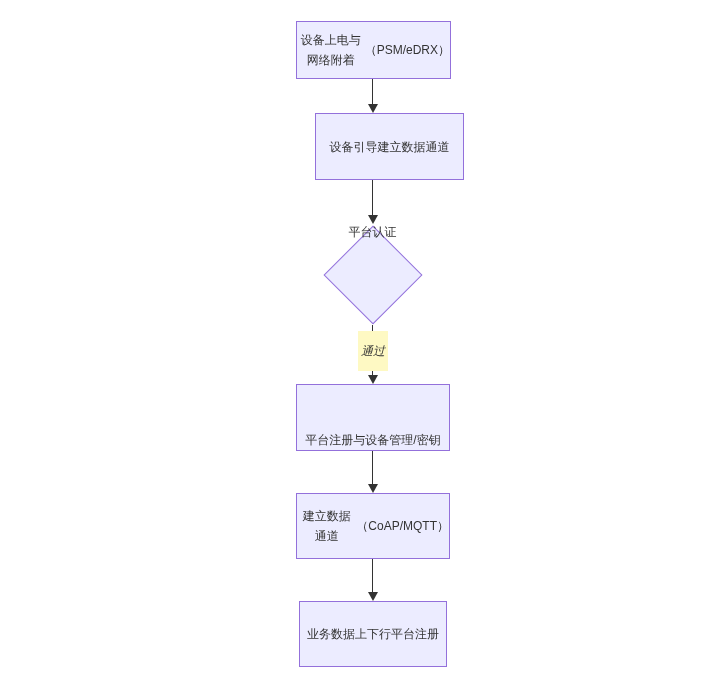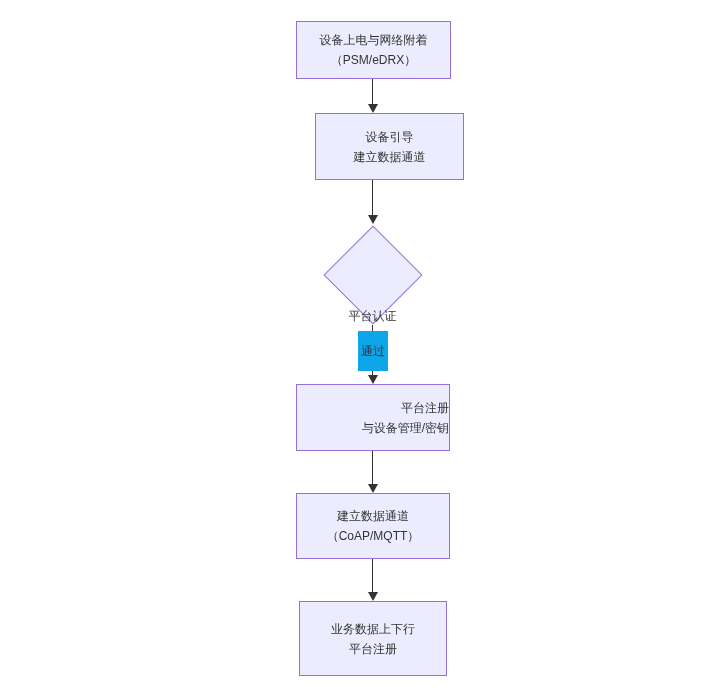--- a/index.html
+++ b/index.html
@@ -14,33 +14,33 @@
     background: #ffffff;
     font-family: "Liberation Sans", "DejaVu Sans", sans-serif;
     overflow: hidden;
   }
   .node {
     position: absolute;
     background: #ECECFF;
     border: 1px solid #9370DB;
     box-sizing: border-box;
     display: flex;
-    flex-direction: column;
+    flex-direction: row;
     justify-content: center;
     align-items: center;
     text-align: center;
     color: #333333;
     font-size: 12px;
     line-height: 20px;
   }
   .diamond-wrap {
     position: absolute;
     display: flex;
     justify-content: center;
-    align-items: flex-end;
+    align-items: flex-start;
     color: #333333;
     font-size: 12px;
   }
   .diamond-shape {
     position: absolute;
     left: 50%;
     top: 50%;
     width: 70px;
     height: 70px;
     transform: translate(-50%, -50%) rotate(45deg);
@@ -61,26 +61,27 @@
     position: absolute;
     width: 0;
     height: 0;
     border-left: 5px solid transparent;
     border-right: 5px solid transparent;
     border-top: 9px solid #333333;
   }
   .edge-label {
     position: absolute;
     transform: translate(-50%, -50%);
-    background: #0ea5e9;
+    background: #fef9c3;
     color: #333333;
     font-size: 12px;
     line-height: 16px;
     padding: 12px 3px;
     z-index: 2;
+    font-style: italic;
   }
   .node-line {
     display: block;
   }
 </style>
 </head>
 <body>
 
 <div class="canvas">
 
@@ -118,18 +119,18 @@
   <div class="arrowhead" style="left:368px; top:484px;"></div>
 
   <div class="node" style="left:296px; top:493px; width:154px; height:66px;">
     <span class="node-line">建立数据通道</span>
     <span class="node-line">（CoAP/MQTT）</span>
   </div>
 
   <div class="edge-line" style="left:372px; top:559px; height:33px;"></div>
   <div class="arrowhead" style="left:368px; top:592px;"></div>
 
-  <div class="node" style="left:299px; top:601px; width:148px; height:75px;justify-content:center;">
+  <div class="node" style="left:299px; top:601px; width:148px; height:66px;justify-content:center;">
     <span class="node-line">业务数据上下行</span>
     <span class="node-line">平台注册</span>
   </div>
 
 </div>
 
 </body></html>

